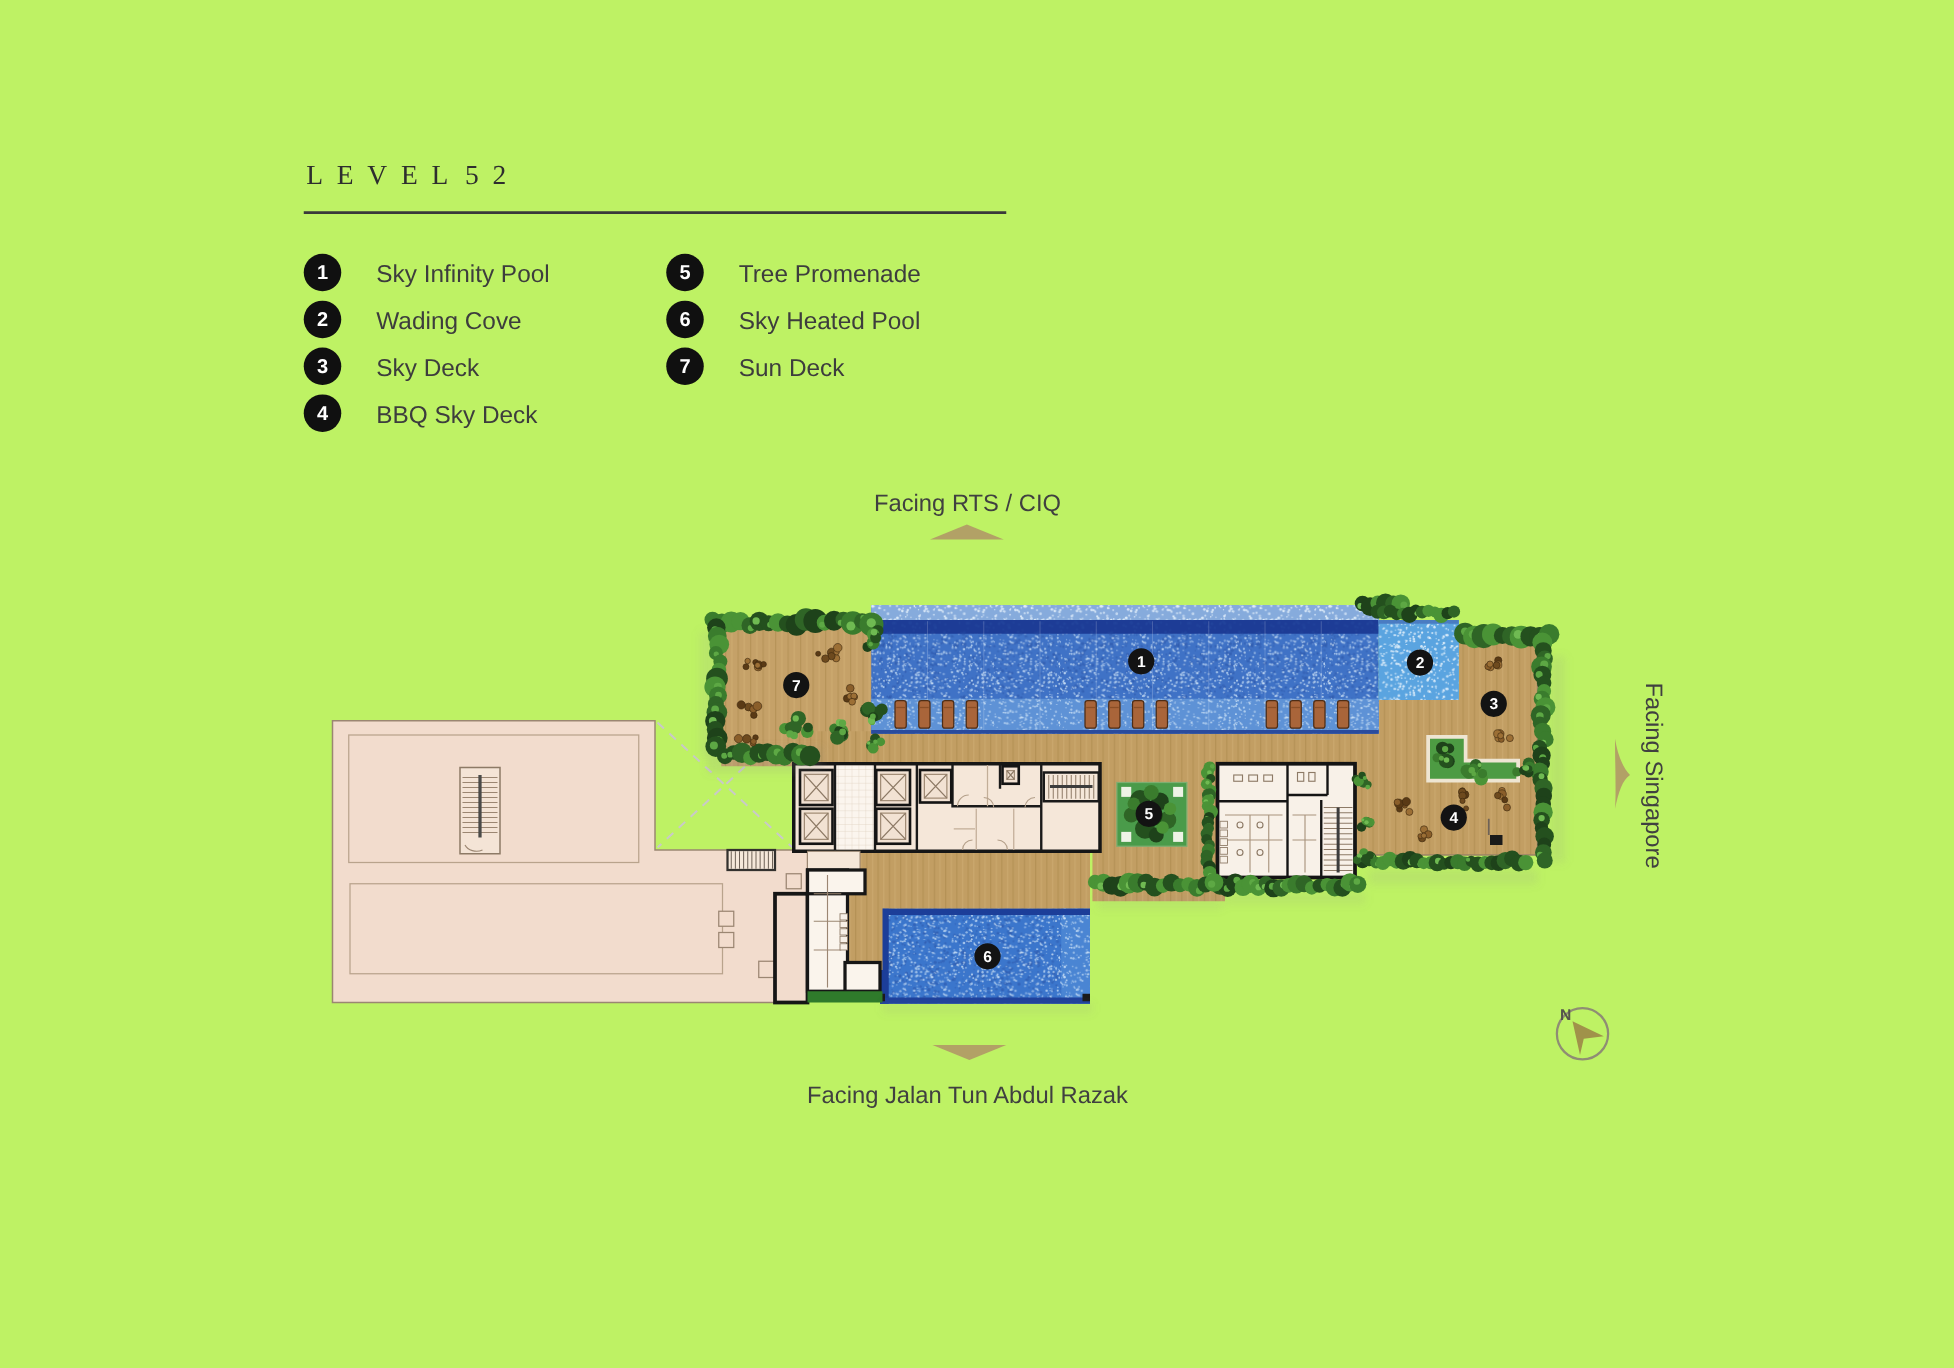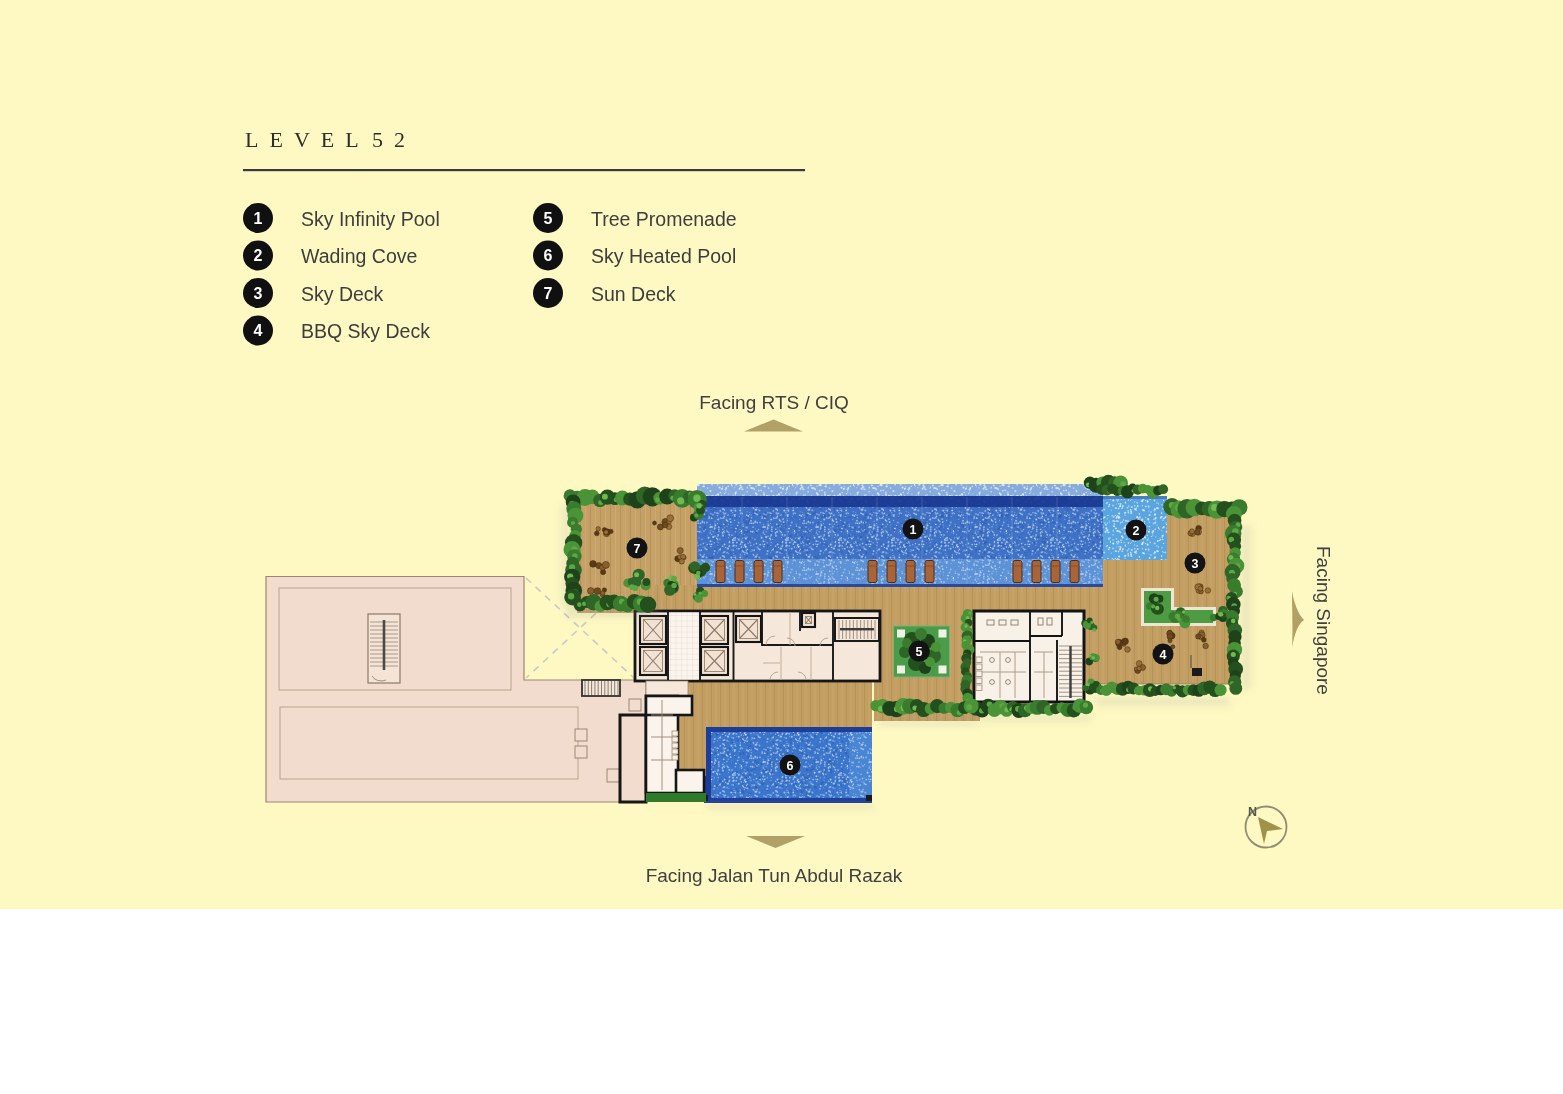--- a/index.html
+++ b/index.html
@@ -1,16 +1,16 @@
 <!DOCTYPE html>
 <html><head>
 <meta charset="utf-8">
 <style>
   html,body{margin:0;padding:0;background:#ffffff;}
-  .page{position:relative;width:1563px;height:909px;background:#fef9c3;overflow:hidden;}
+  .page{position:relative;width:1563px;height:1094px;background:#bef264;overflow:hidden;}
 </style>
 </head>
 <body>
 <div class="page">
 <svg width="1563" height="1094" viewBox="0 0 1563 1094">
 <defs>
 <pattern id="spkW" width="53" height="47" patternUnits="userSpaceOnUse">
 <circle cx="33.9" cy="1.2" r="0.60" fill="#cfe4f7" opacity="0.49"></circle>
 <circle cx="39.0" cy="31.8" r="0.94" fill="#cfe4f7" opacity="0.43"></circle>
 <circle cx="22.4" cy="1.4" r="0.57" fill="#cfe4f7" opacity="0.60"></circle>

